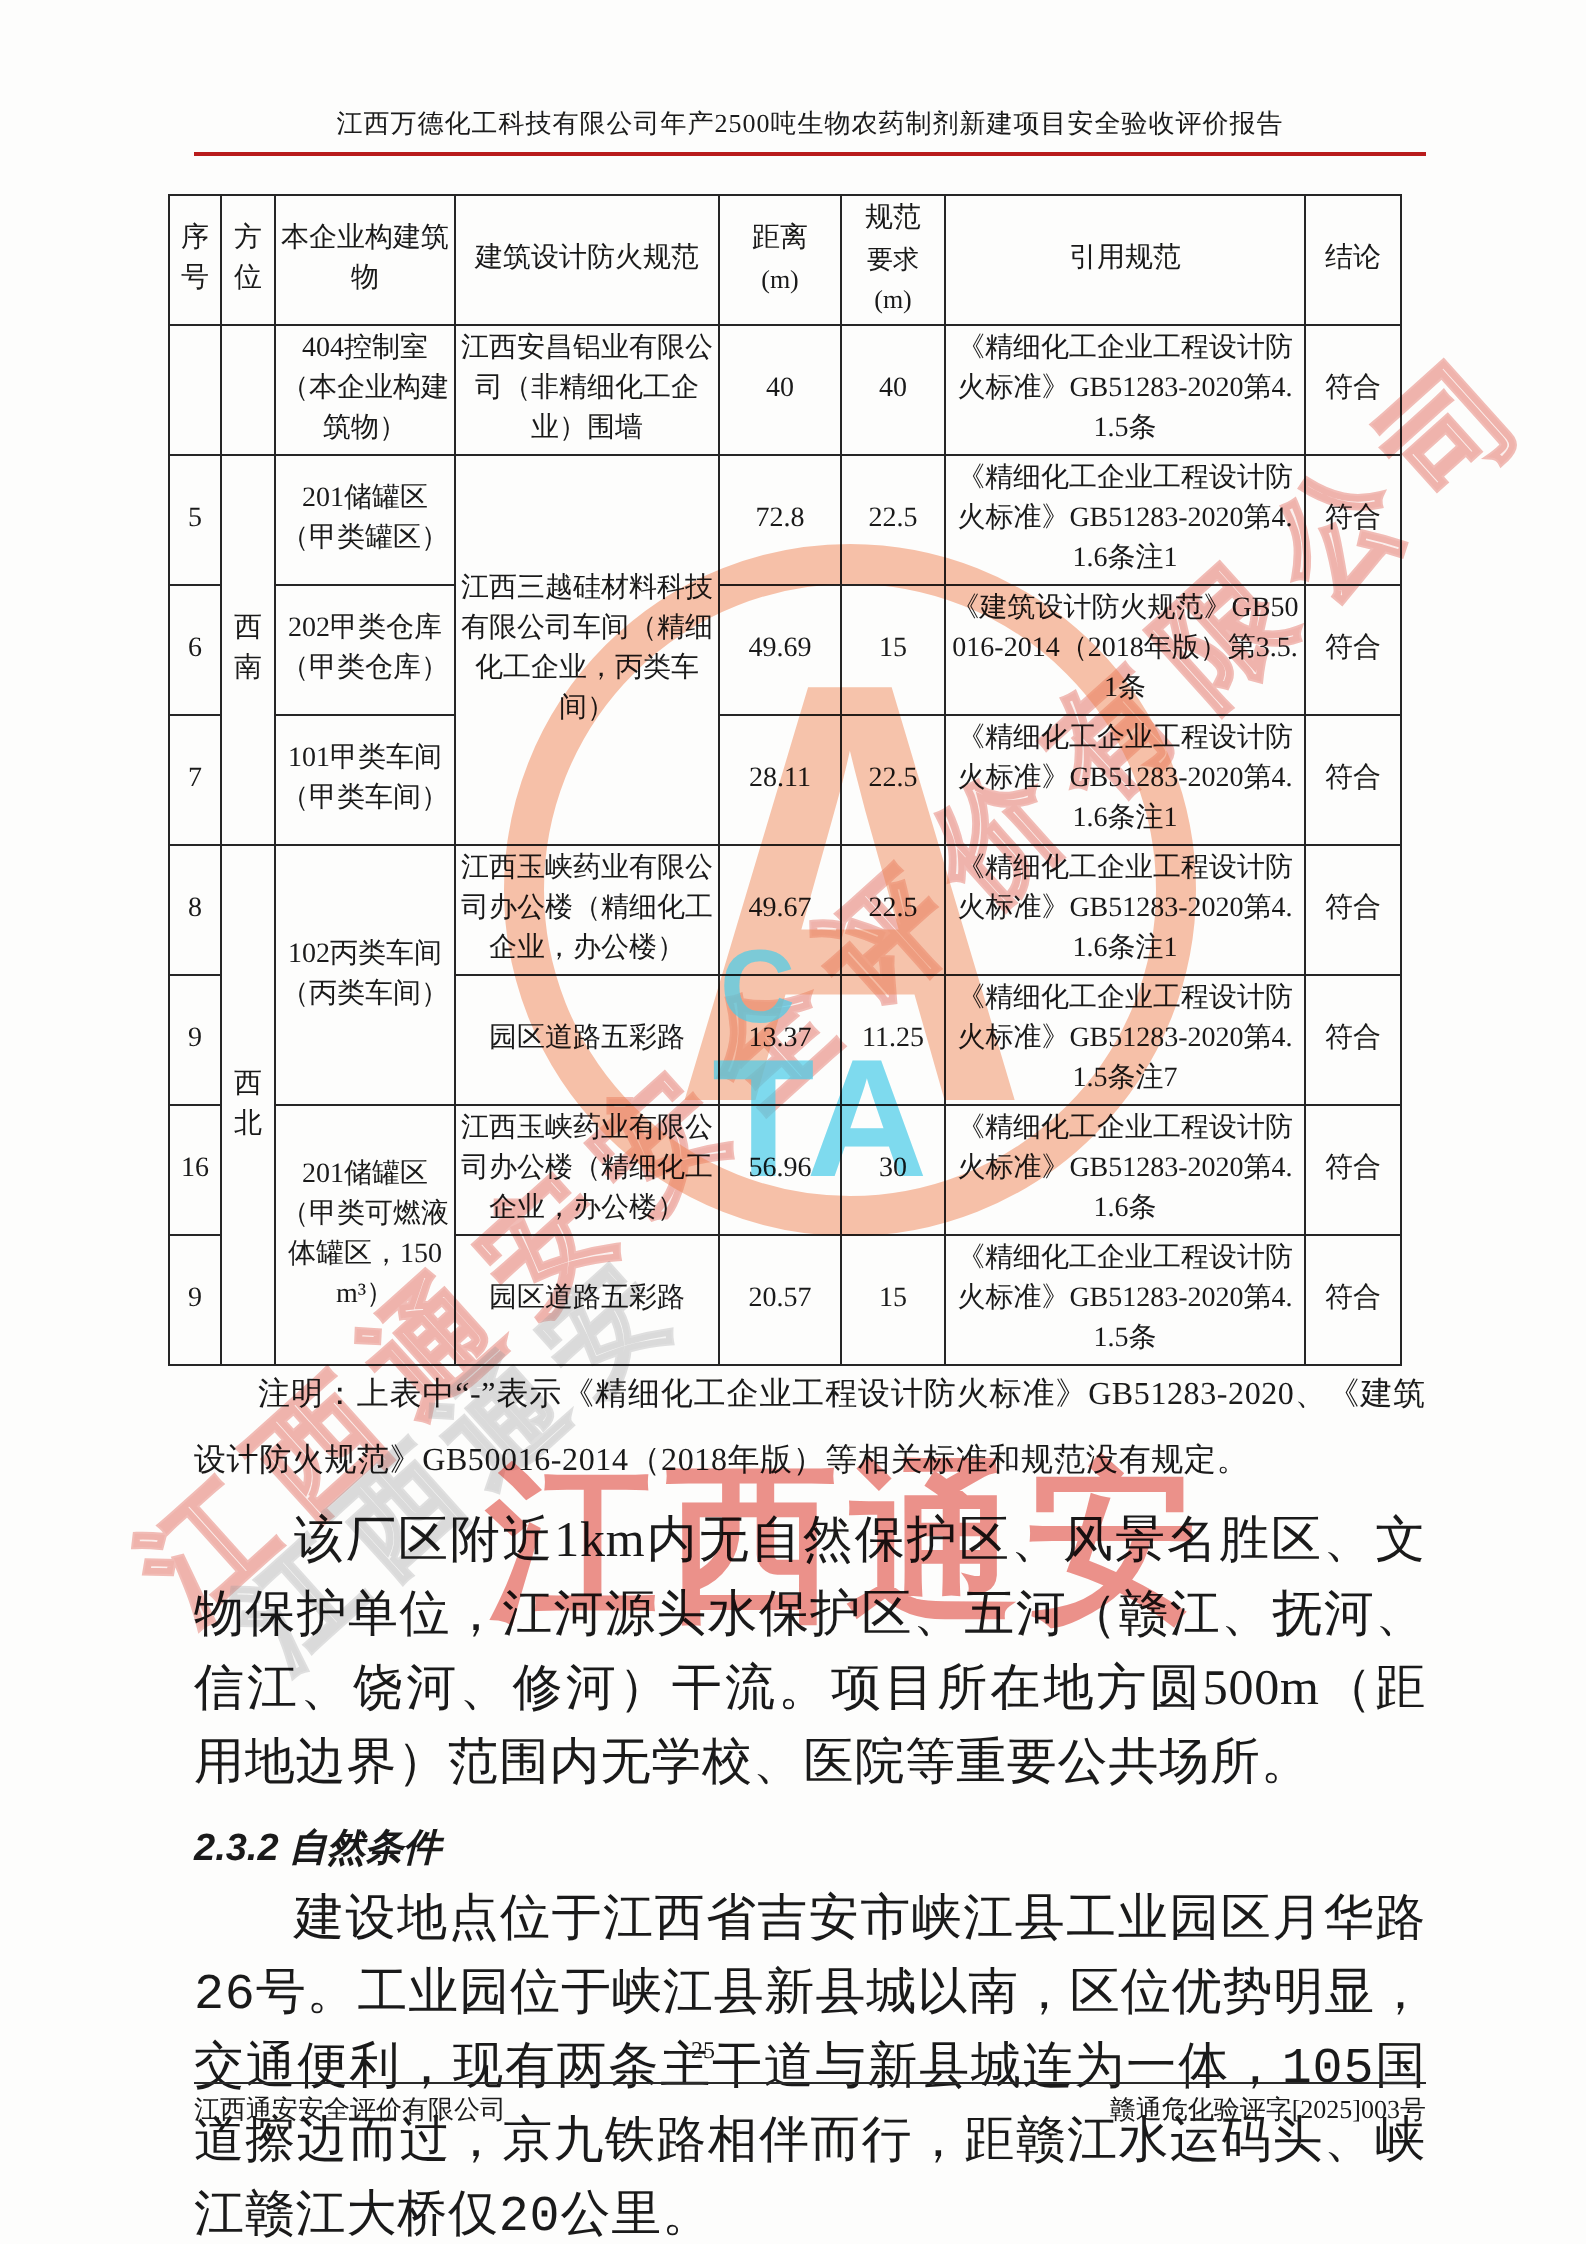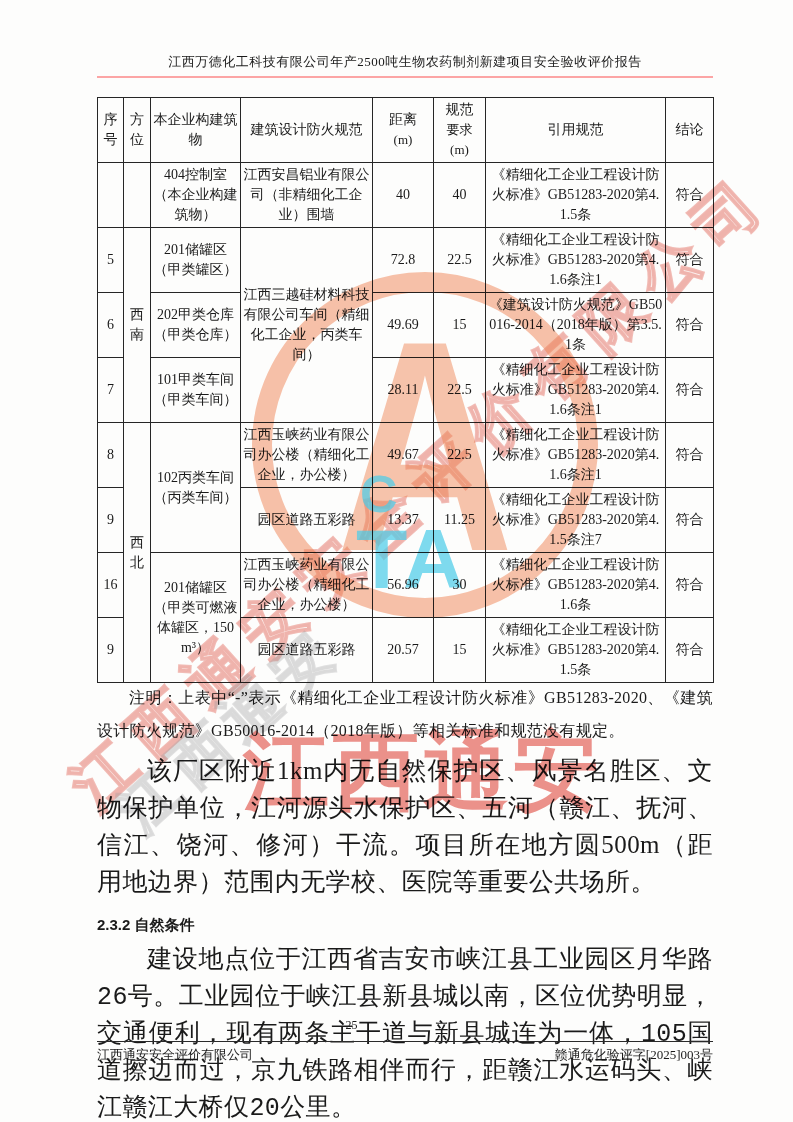--- a/index.html
+++ b/index.html
@@ -6,26 +6,26 @@
   html,body { background:#e8e8e8; }
   .page {
     position:relative; width:793px; height:1122px; margin:0 auto;
     background:#fdfdfc; overflow:hidden;
     font-family:"Liberation Serif","DejaVu Serif",serif; color:#1a1a1a;
   }
   
   .doc-header {
     position:absolute; left:97px; width:616px; top:52px;
     text-align:center; font-size:13px; line-height:20px;
-    border-bottom:2px solid #fca5a5; padding-bottom:4px;
+    border-bottom:2px solid #b91c1c; padding-bottom:4px;
     letter-spacing:.5px;
   }
   
   table.spacing-table {
-    position:absolute; left:97px; top:97px; width:616px;
+    position:absolute; left:84px; top:97px; width:616px;
     border-collapse:collapse; table-layout:fixed;
   }
   .spacing-table col.c-no   { width:26px; }
   .spacing-table col.c-dir  { width:27px; }
   .spacing-table col.c-own  { width:90px; }
   .spacing-table col.c-near { width:132px; }
   .spacing-table col.c-dist { width:61px; }
   .spacing-table col.c-req  { width:52px; }
   .spacing-table col.c-ref  { width:180px; }
   .spacing-table col.c-con  { width:48px; }
@@ -44,21 +44,21 @@
     letter-spacing:.3px;
     margin-top:15px;
   }
   .para {
     font-size:25px; line-height:37px; text-indent:2em; text-align:justify;
     letter-spacing:.4px;
   }
   .para.surroundings { margin-top:5px; }
   .h-l2 {
     margin-top:10px; font-family:"Liberation Sans","DejaVu Sans",sans-serif;
-    font-weight:bold; font-size:15px; line-height:30px;
+    font-weight:bold; font-size:19px; line-height:30px;font-style:italic;
   }
   .h-l3 {
     margin-top:3px; font-family:"Liberation Sans","DejaVu Sans",sans-serif;
     font-weight:bold; font-size:18px; line-height:30px;
   }
   .para.location { margin-top:2px;font-family:Liberation Mono, monospace; }
   
   .page-number {
     position:absolute; left:0; width:703px; top:1018px;
     text-align:center; font-size:12px;

